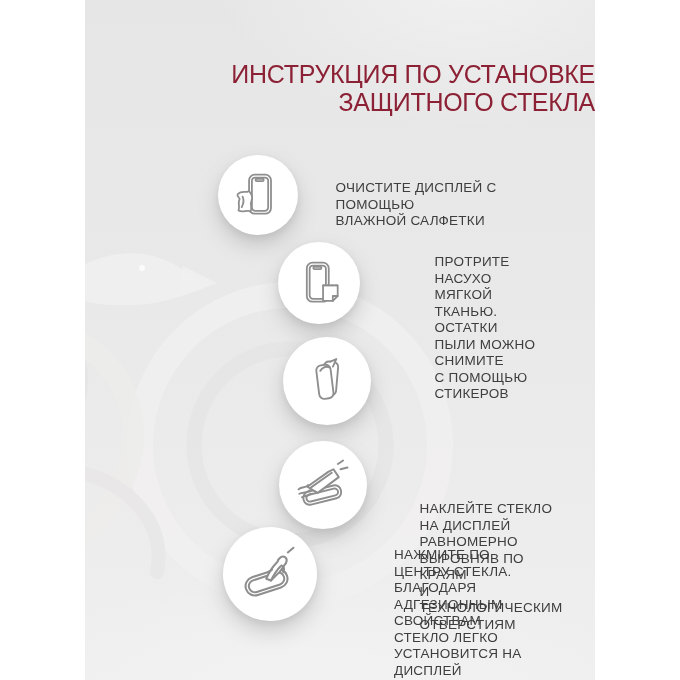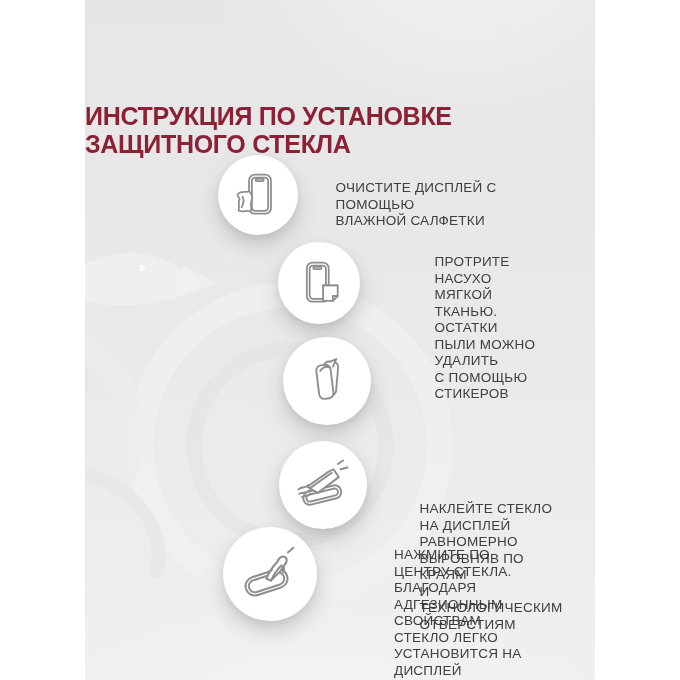--- a/index.html
+++ b/index.html
@@ -12,24 +12,23 @@
   .panel{
     position:absolute;left:85px;top:0;width:510px;height:680px;overflow:hidden;
     background:
       radial-gradient(ellipse 420px 260px at 75% -4%, #f2f1f1 0%, rgba(242,241,241,0) 60%),
       radial-gradient(ellipse 520px 220px at 45% 104%, #f4f3f3 0%, rgba(244,243,243,0) 65%),
       linear-gradient(180deg,#e7e6e6 0%, #eae9e9 45%, #f0efef 100%);
   }
   .watermark{position:absolute;left:0;top:0;width:510px;height:680px;pointer-events:none;}
   .title{
     position:absolute;left:0;top:60px;width:510px;
-    text-align:left;color:#8c2135;font-weight:bold;
+    text-align:right;color:#8c2135;font-weight:normal;
     font-size:25px;line-height:28px;letter-spacing:-0.3px;
     white-space:pre-line;
-    margin-top:42px;
   }
   .step-circle{
     position:absolute;background:#ffffff;border-radius:50%;
     box-shadow:0 10px 20px rgba(105,105,105,0.28), 0 3px 6px rgba(120,120,120,0.12);
     display:flex;align-items:center;justify-content:center;
   }
   .step-circle svg{display:block;}
   .ink{stroke:#8e8e8e;stroke-width:2.2;fill:none;stroke-linecap:round;stroke-linejoin:round;}
   .ink-fill{stroke:#8e8e8e;stroke-width:2.2;fill:#ffffff;stroke-linecap:round;stroke-linejoin:round;}
   .step-text{
@@ -87,21 +86,21 @@
       <svg width="52" height="52" viewBox="0 0 64 64">
         <rect class="ink" x="17" y="7" width="27" height="48" rx="7"></rect>
         <rect class="ink" x="20.5" y="10.5" width="20" height="41" rx="4"></rect>
         <rect class="ink" x="25" y="12" width="10" height="3" rx="1.5"></rect>
         <path class="ink-fill" d="M55,35 L55,48 L49,54 L37,54 L37,35 Z"></path>
         <path class="ink" d="M49,54 L49,48 L55,48"></path>
         <path class="ink" d="M37,35 L55,35" stroke-dasharray="2.5 2.5"></path>
       </svg>
     </div>
     <div class="step-text t2">ПРОТРИТЕ НАСУХО МЯГКОЙ ТКАНЬЮ.
-ОСТАТКИ ПЫЛИ МОЖНО УДАЛИТЬ
+ОСТАТКИ ПЫЛИ МОЖНО СНИМИТЕ
 С ПОМОЩЬЮ СТИКЕРОВ</div>
 
     <div class="step-circle c3">
       <svg width="54" height="54" viewBox="0 0 64 64">
         <rect class="ink" x="27" y="9" width="17" height="40" rx="6" transform="rotate(5 35 29)"></rect>
         <rect class="ink-fill" x="21" y="13" width="17" height="40" rx="6" transform="rotate(-7 29 33)"></rect>
         <path class="ink-fill" d="M36,9 L43,6 L39,15"></path>
         <path class="ink" d="M24,20 Q29,13 35,16"></path>
       </svg>
     </div>

